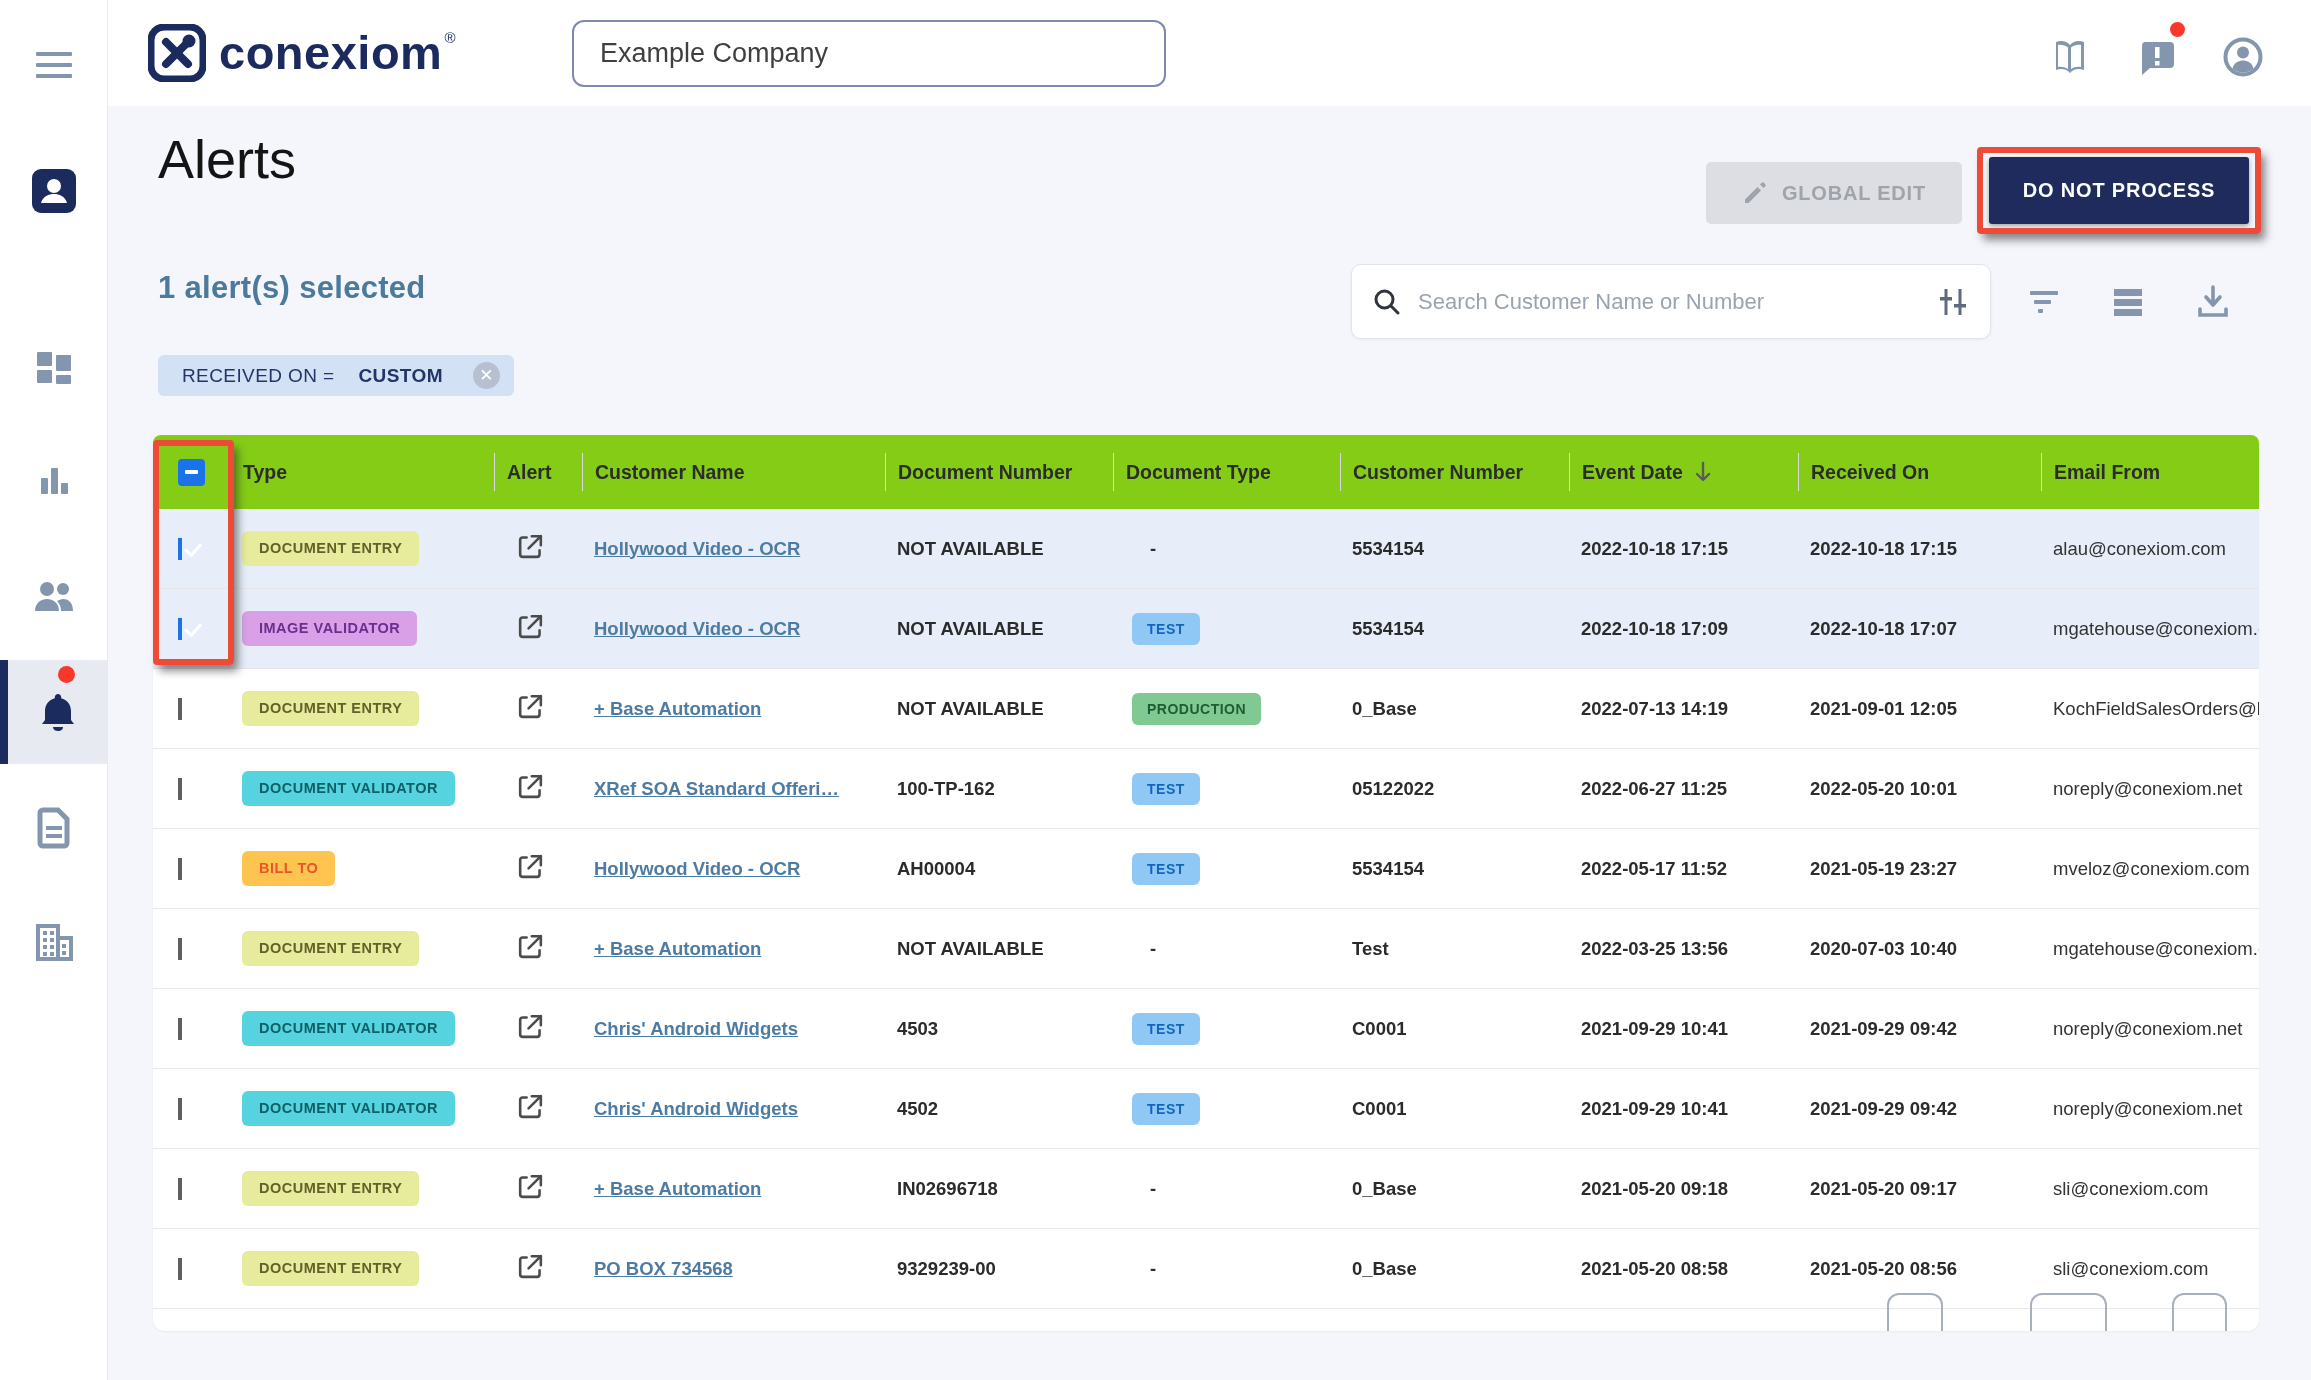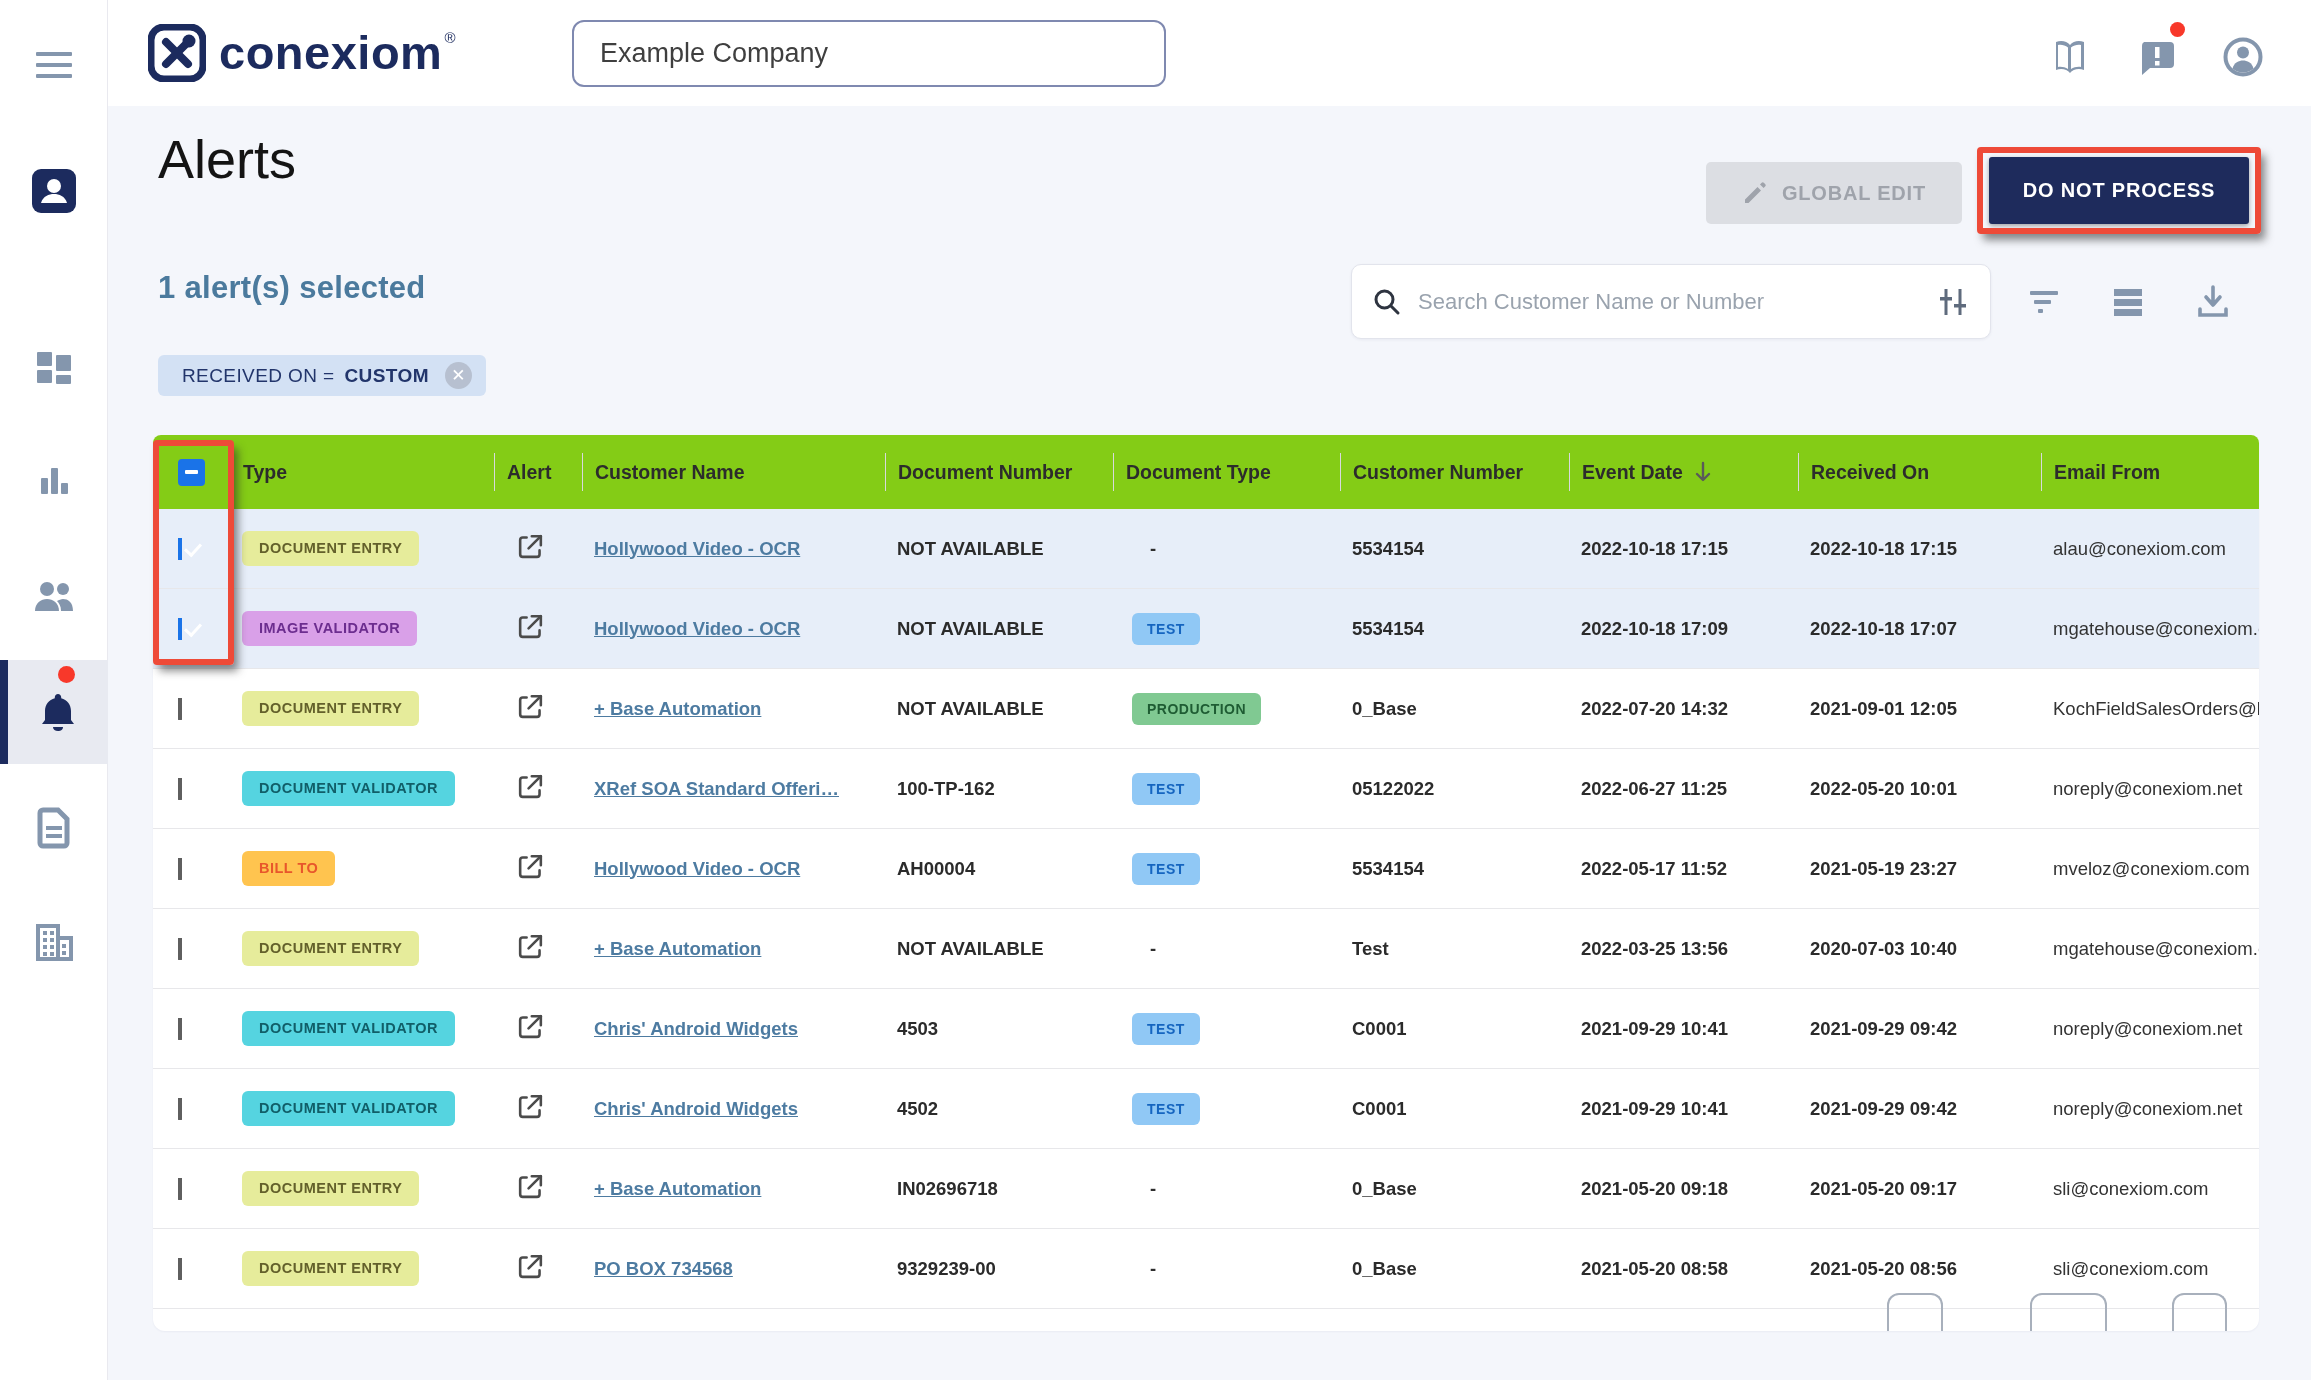--- a/index.html
+++ b/index.html
@@ -43,21 +43,21 @@
   
   #search-box { position:absolute; left:1243px; top:158px; width:640px; height:75px; background:#fff;
                 border:1px solid #e2e4ec; border-radius:10px; box-shadow:0 1px 3px rgba(30,40,90,.06);
                 display:flex; align-items:center; padding:0 20px; }
   #search-input { flex:1; border:none; outline:none; font-size:22px; color:#0369a1; margin-left:16px; font-family:inherit; min-width:0;}
   #search-input::placeholder { color:#9aa3ae; }
   .tool-icon { position:absolute; top:176px; width:40px; height:40px; cursor:pointer; }
 
   
   #chip { position:absolute; left:50px; top:249px; height:41px; background:#d3e1f4; border-radius:6px;
-          display:inline-flex; align-items:center; padding:0 14px 0 24px; gap:10px; }
+          display:inline-flex; align-items:center; padding:0 14px 0 24px; gap:24px; }
   #chip .lbl { font-size:19px; color:#22356b; letter-spacing:.4px; }
   #chip .val { font-size:19px; color:#22356b; font-weight:700; letter-spacing:.4px; }
   #chip-x { width:27px; height:27px; border-radius:50%; background:#b7c0d0; color:#fff; display:flex;
             align-items:center; justify-content:center; font-size:17px; font-weight:700; cursor:pointer; margin-left:6px;}
 
   
   #card { position:absolute; left:45px; top:329px; width:2106px; height:896px; background:#ffffff;
           border-radius:8px 8px 12px 12px; overflow:hidden; box-shadow:0 1px 2px rgba(30,40,90,.05); }
   .trow { display:grid; grid-template-columns:89px 264px 88px 303px 228px 227px 229px 229px 243px 206px;
           align-items:center; }
@@ -329,21 +329,21 @@
             <div class="cell"><span class="badge" style="background: rgb(230, 236, 155); color: rgb(99, 96, 43);">DOCUMENT ENTRY</span></div>
             <div class="cell"><span class="launch"><svg width="31" height="31" viewBox="0 0 24 24" fill="none" stroke="#4b4b4b" stroke-width="2" stroke-linecap="round" stroke-linejoin="round">
                   <path d="M9 5H6a2 2 0 0 0-2 2v11a2 2 0 0 0 2 2h11a2 2 0 0 0 2-2v-3"></path>
                   <path d="M13 4h7v7"></path>
                   <path d="M20 4 10.5 13.5"></path>
                 </svg></span></div>
             <div class="cell"><a class="link" href="#">+ Base Automation</a></div>
             <div class="cell num">NOT AVAILABLE</div>
             <div class="cell"><span class="badge dt" style="background: rgb(128, 201, 146); color: rgb(30, 92, 51);">PRODUCTION</span></div>
             <div class="cell num">0_Base</div>
-            <div class="cell num">2022-07-20 14:32</div>
+            <div class="cell num">2022-07-13 14:19</div>
             <div class="cell num">2021-09-01 12:05</div>
             <div class="cell email">KochFieldSalesOrders@b…</div>
           </div>
           <div class="trow body-row">
             <div class="cell"><span class="cb"></span></div>
             <div class="cell"><span class="badge" style="background: rgb(85, 212, 224); color: rgb(17, 94, 104);">DOCUMENT VALIDATOR</span></div>
             <div class="cell"><span class="launch"><svg width="31" height="31" viewBox="0 0 24 24" fill="none" stroke="#4b4b4b" stroke-width="2" stroke-linecap="round" stroke-linejoin="round">
                   <path d="M9 5H6a2 2 0 0 0-2 2v11a2 2 0 0 0 2 2h11a2 2 0 0 0 2-2v-3"></path>
                   <path d="M13 4h7v7"></path>
                   <path d="M20 4 10.5 13.5"></path>

